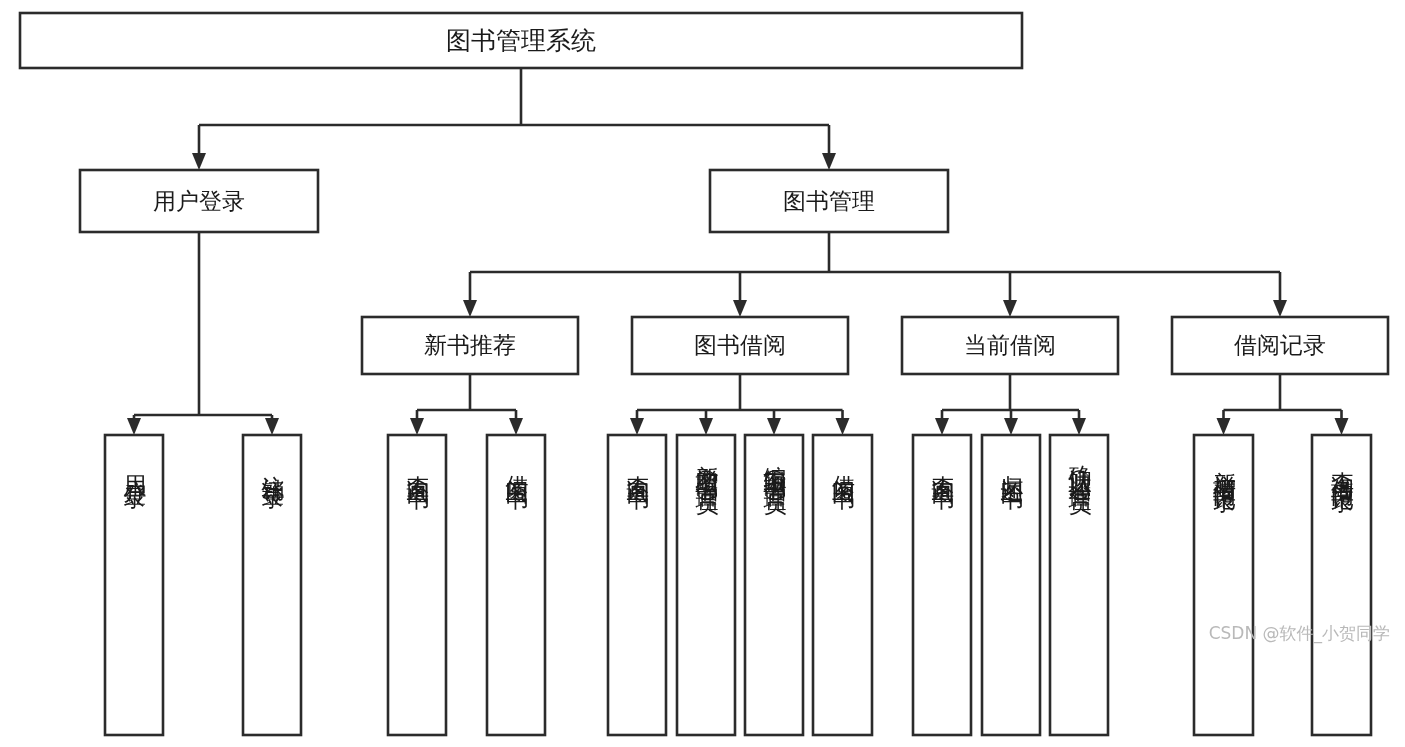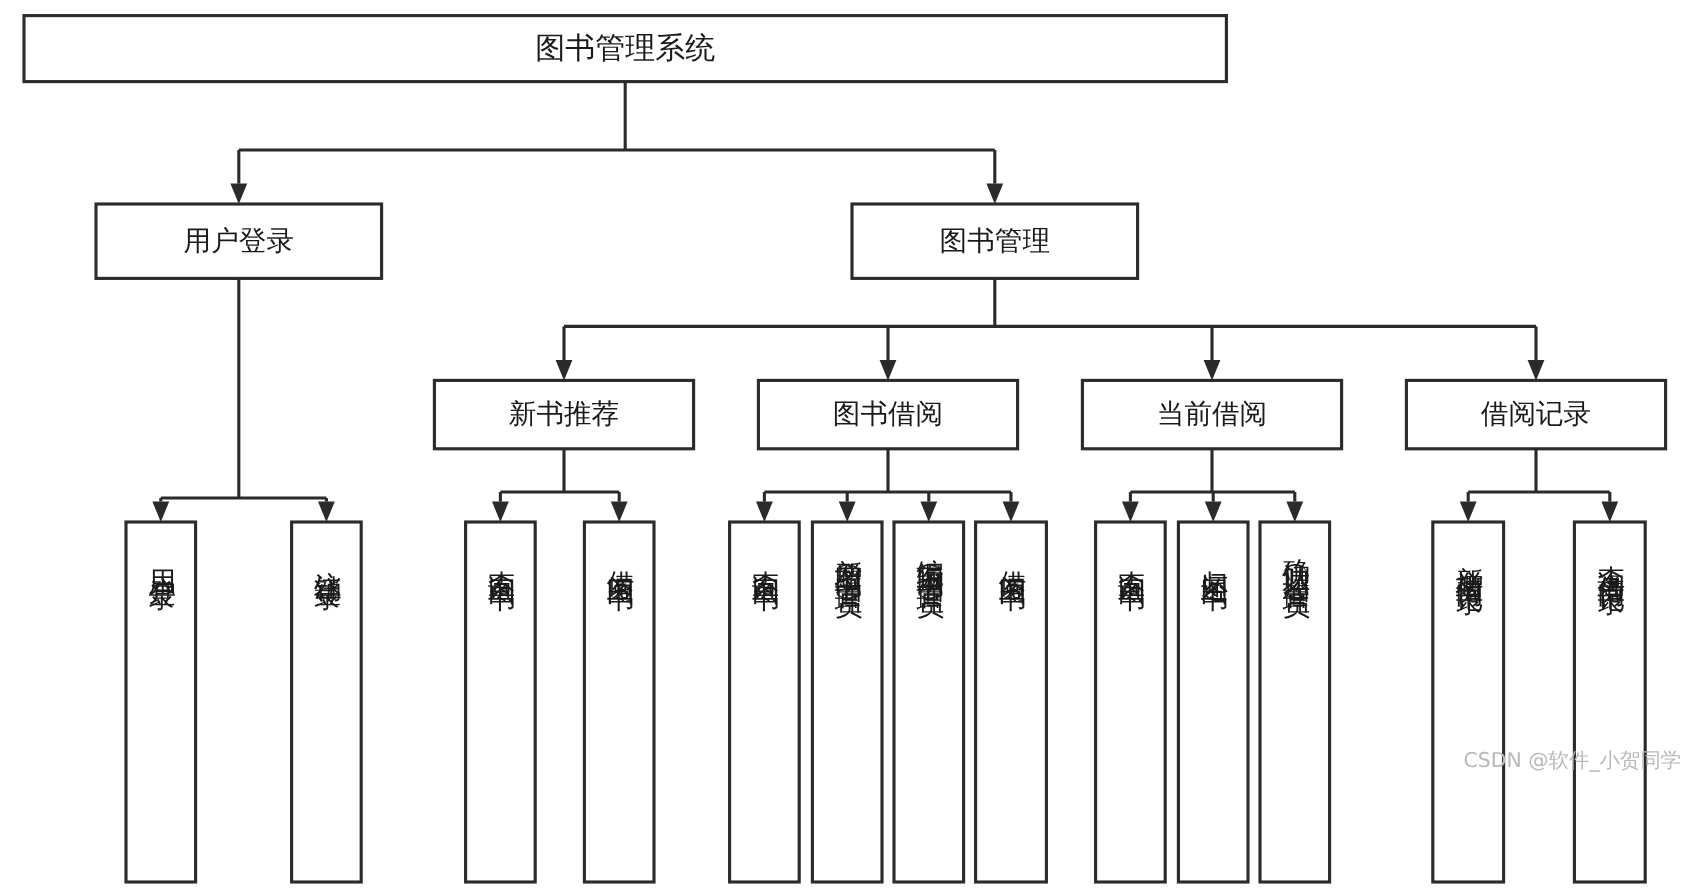--- a/index.html
+++ b/index.html
@@ -53,21 +53,21 @@
     font-size: 25px;
   }
   .label-v {
     font-size: 23px;
     writing-mode: vertical-rl;
     text-orientation: upright;
     letter-spacing: 4px;
   }
   .watermark {
     position: absolute;
-    right: 4px;
+    right: 15px;
     bottom: 4px;
     font-family: "DejaVu Sans", "Liberation Sans", sans-serif;
     font-size: 17px;
     color: #b9b9b9;
     white-space: nowrap;
     user-select: none;
   }
 </style>
 </head>
 <body>

